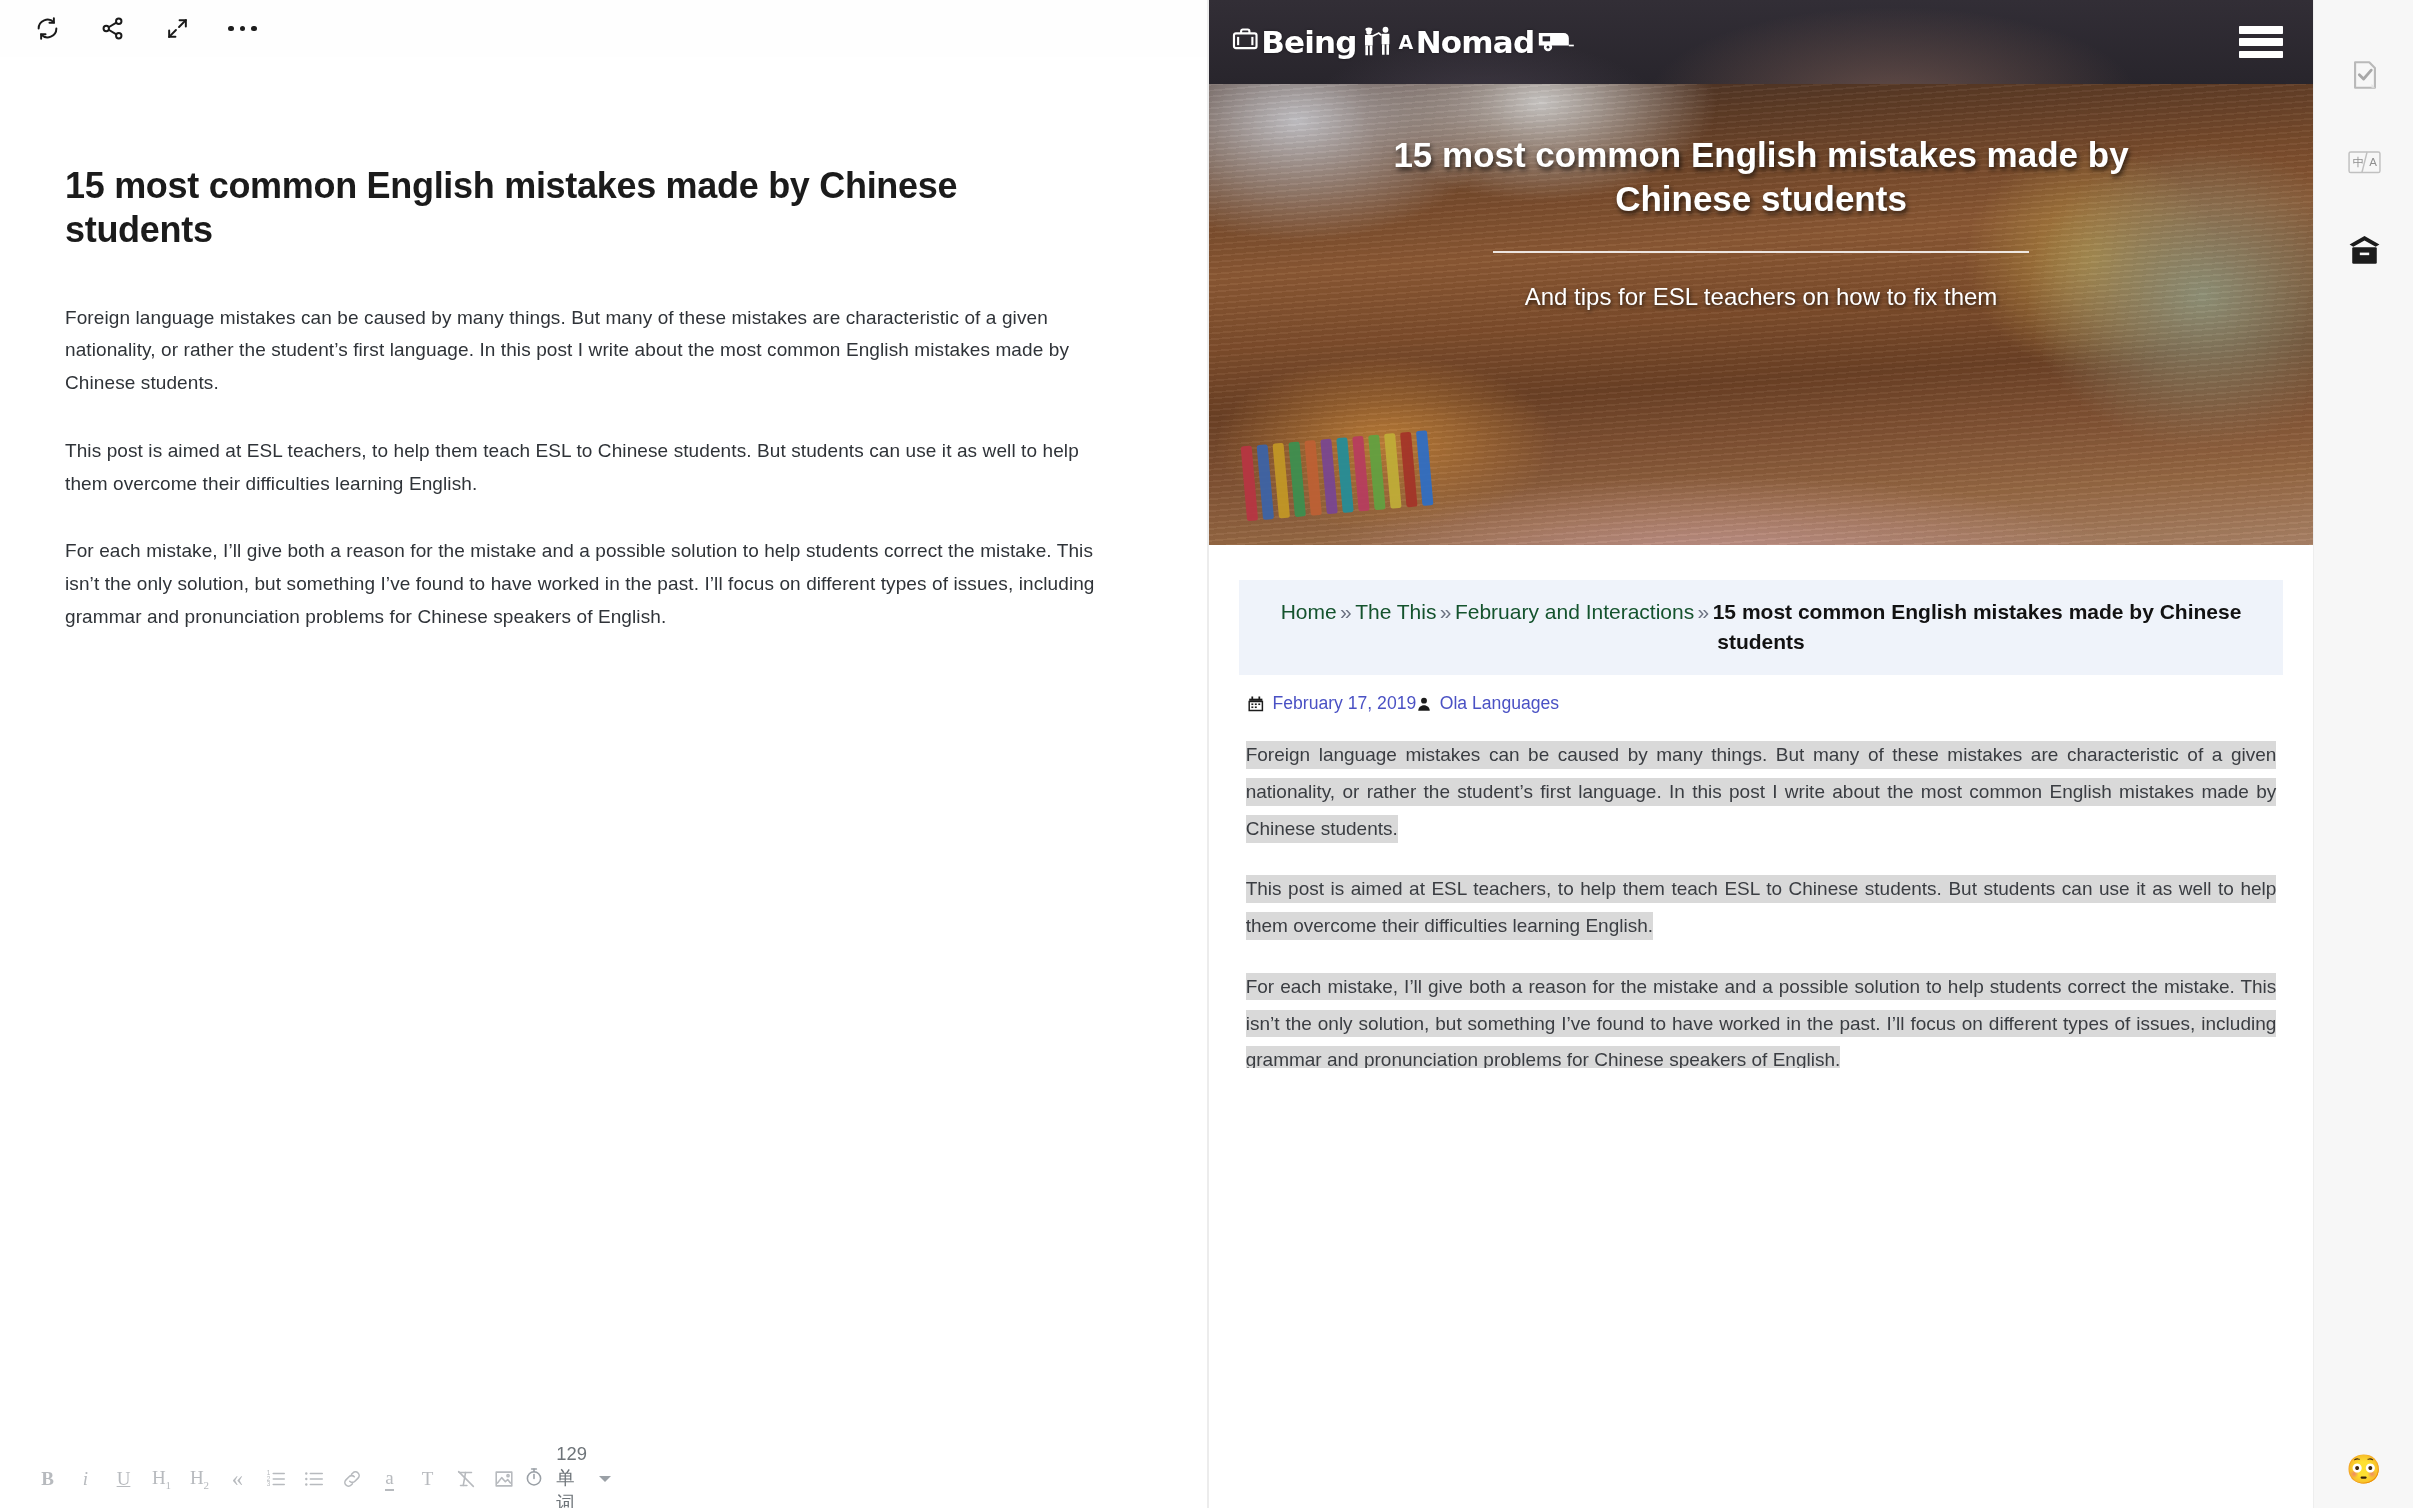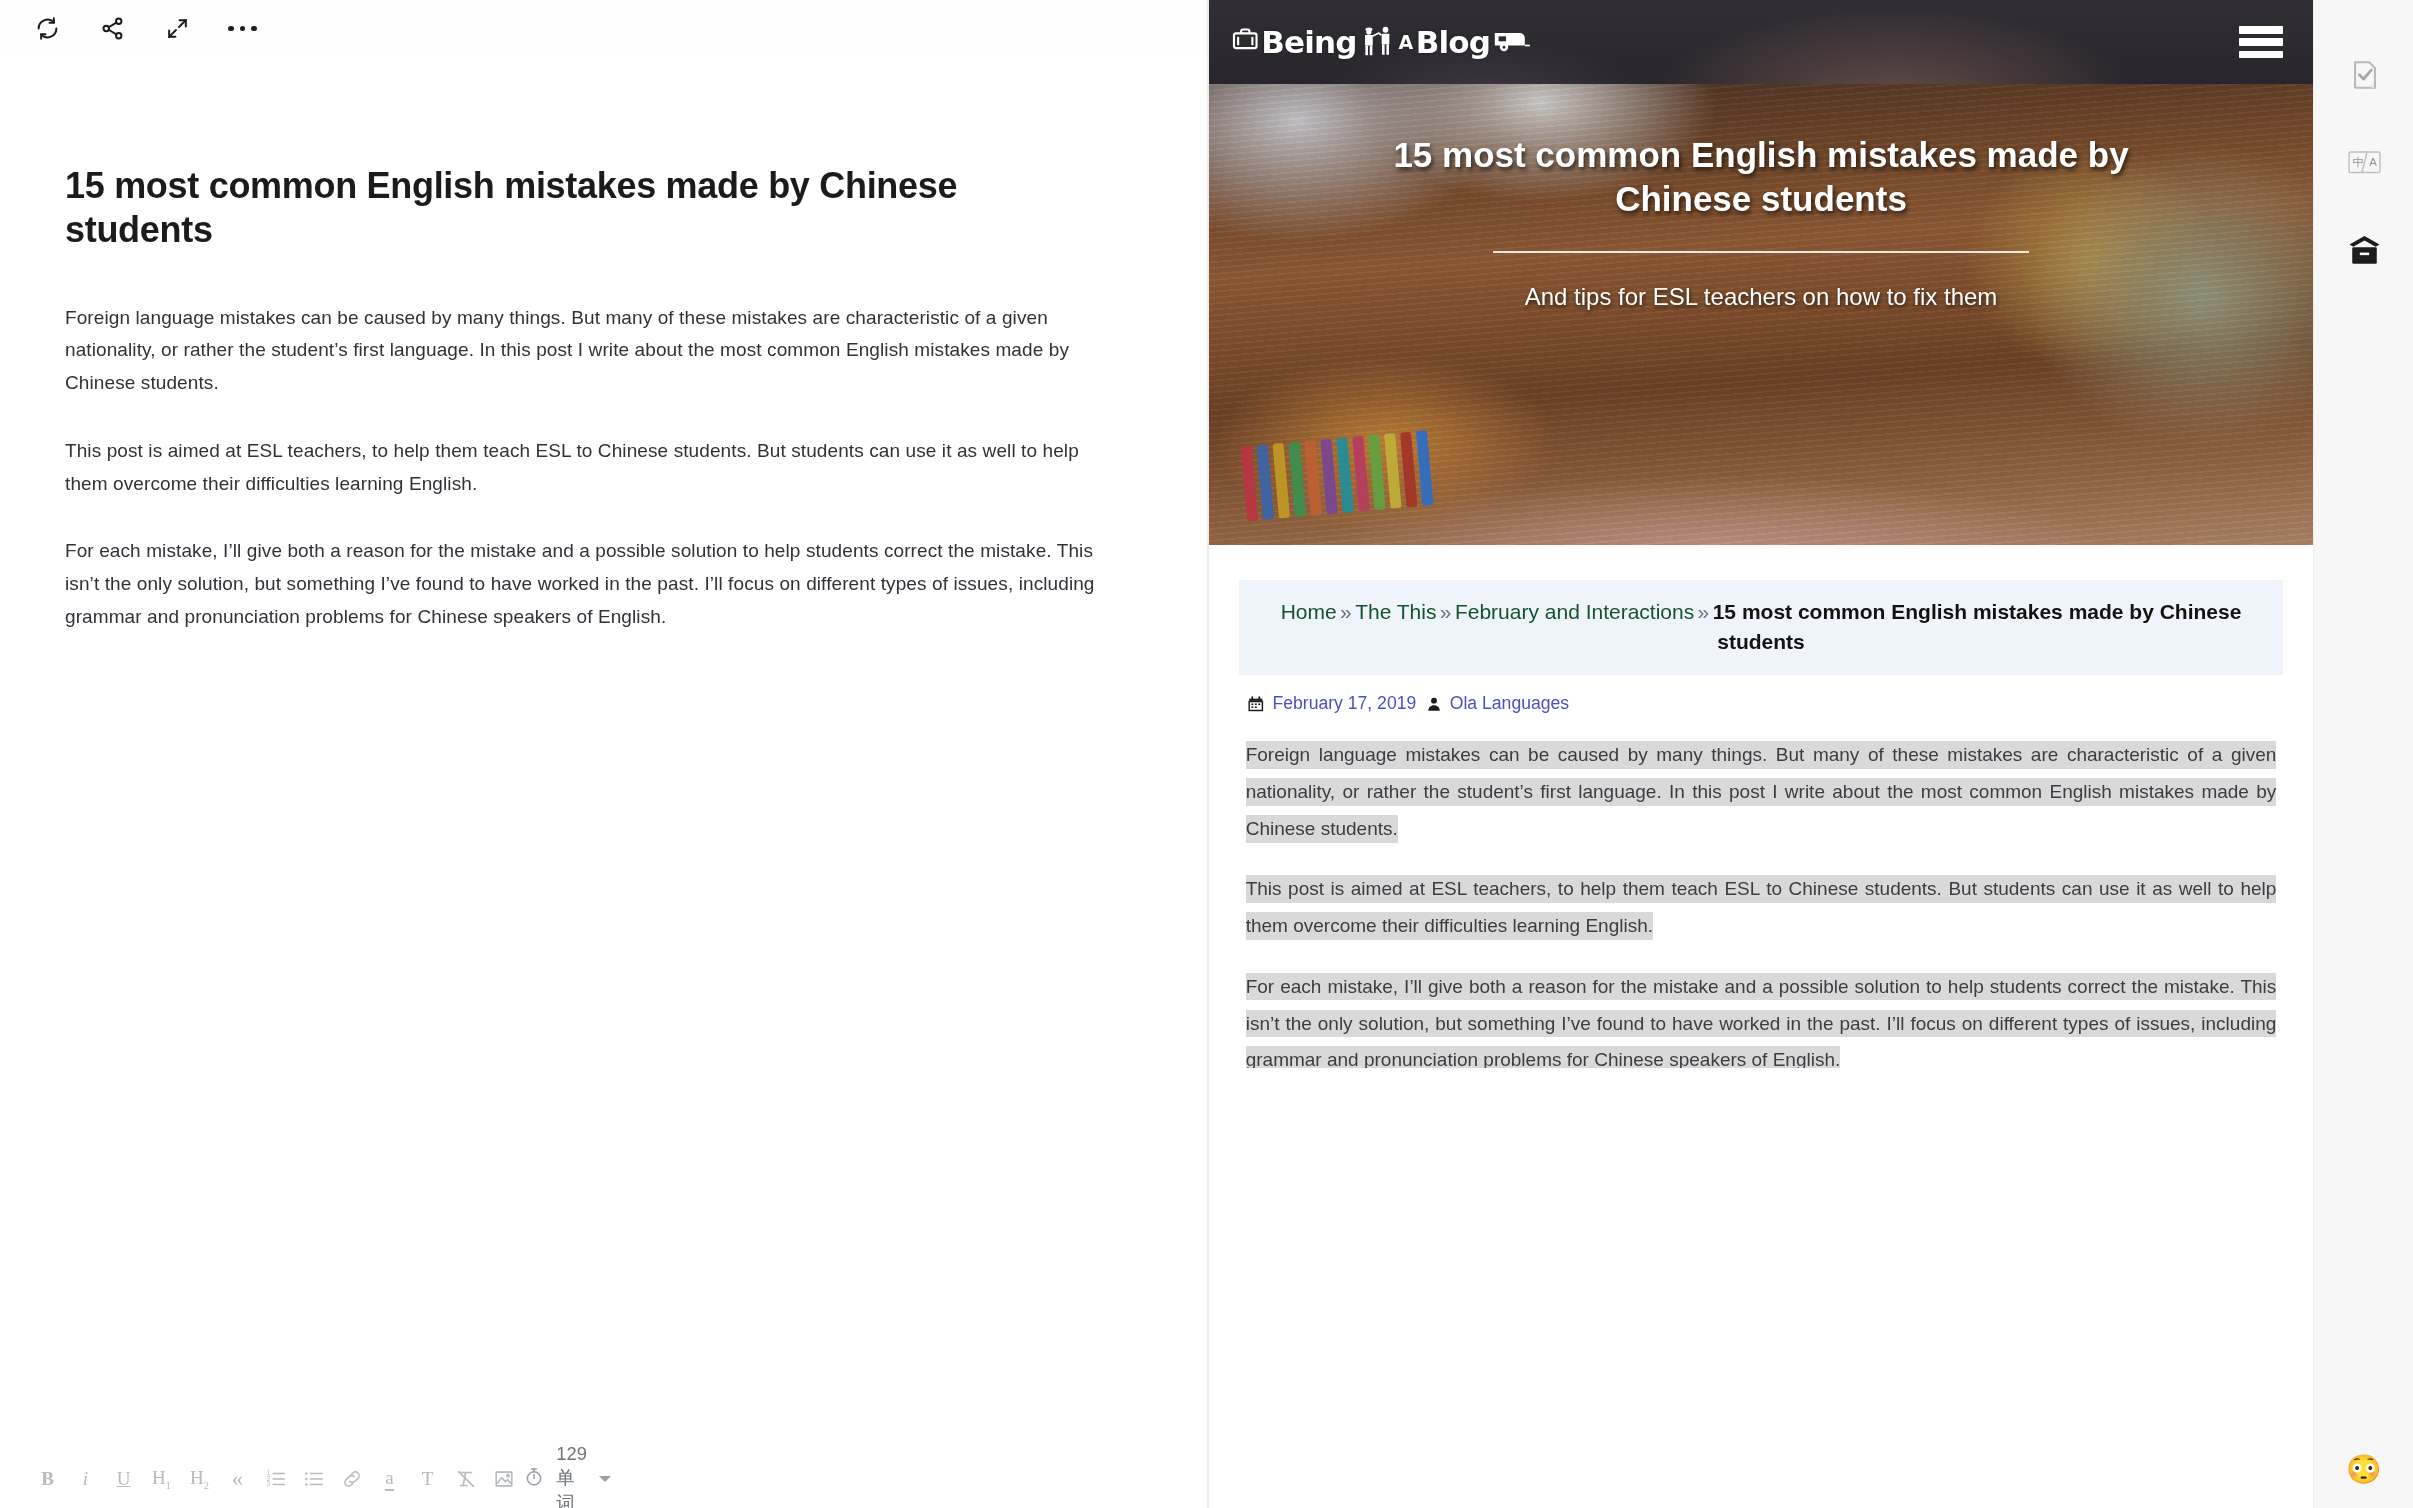--- a/index.html
+++ b/index.html
@@ -180,21 +180,21 @@
     background: #eff3fa; padding: 17px 22px;
     font-size: 21px; line-height: 1.45; text-align:center;
     color: #3b3f45;
   }
   #breadcrumb a { color: #14532d; text-decoration: none; cursor: pointer; }
   #breadcrumb .sep { color:#6b7180; margin: 0 3.4px; }
   #breadcrumb .current { color:#121212; font-weight: 700; }
 
   #post-meta {
     margin-top: 18.4px; padding-left: 8.4px;
-    display:flex; align-items:center; gap: 10px;
+    display:flex; align-items:center; 
     font-size: 17.6px; color: #4a51c4;
   }
   #post-meta .mi { display:flex; align-items:center; gap:7.5px; cursor:pointer; }
   #post-meta .glyph{ color:#1c1c1c; display:flex; align-items:center; }
 
   .art-p {
     margin-top: 23.5px; font-size: 19px; line-height: 1.94;
     color: #3a3d42; text-align: justify; padding: 0 6.7px;
   }
   .art-p span.hl {
@@ -374,21 +374,21 @@
               <path d="M4.6 11h8.8v12H4.6z"></path>
                 <path d="M5 23h3v11H5zM10 23h3v11h-3z"></path>
               <path d="M12.6 11.6 20.6 7.6l.8 1.8-8 4z"></path>
               <circle cx="28" cy="5" r="3.3"></circle>
                 <path d="M23.6 9.6h8.8v12h-8.8z"></path>
               <path d="M24 21.6h3v12h-3zM29 21.6h3v12h-3z"></path>
               <path d="M23.8 10.4 21 8.2l-1 1.7 2.9 2.3z"></path>
             </svg>
           </span>
           <span style="font-size:19px;margin:0 1.7px 0 -1.7px">A</span>
-          <span>Blog</span>
+          <span>Nomad</span>
           <span>
             <svg width="39" height="25" viewBox="0 0 46 30" fill="none" stroke="#fff" stroke-width="2">
               <path d="M3 6h30a6 6 0 0 1 6 6v9H3z" fill="#fff" stroke="none"></path>
               <rect x="7.5" y="10" width="9" height="6" fill="#2b2830" stroke="none"></rect>
               <circle cx="14" cy="23" r="4" fill="#fff"></circle>
                 <circle cx="14" cy="23" r="1.7" fill="#2b2830" stroke="none"></circle>
               <line x1="39" y1="21" x2="45" y2="21" stroke="#fff"></line>
             </svg>
           </span>
         </span>

